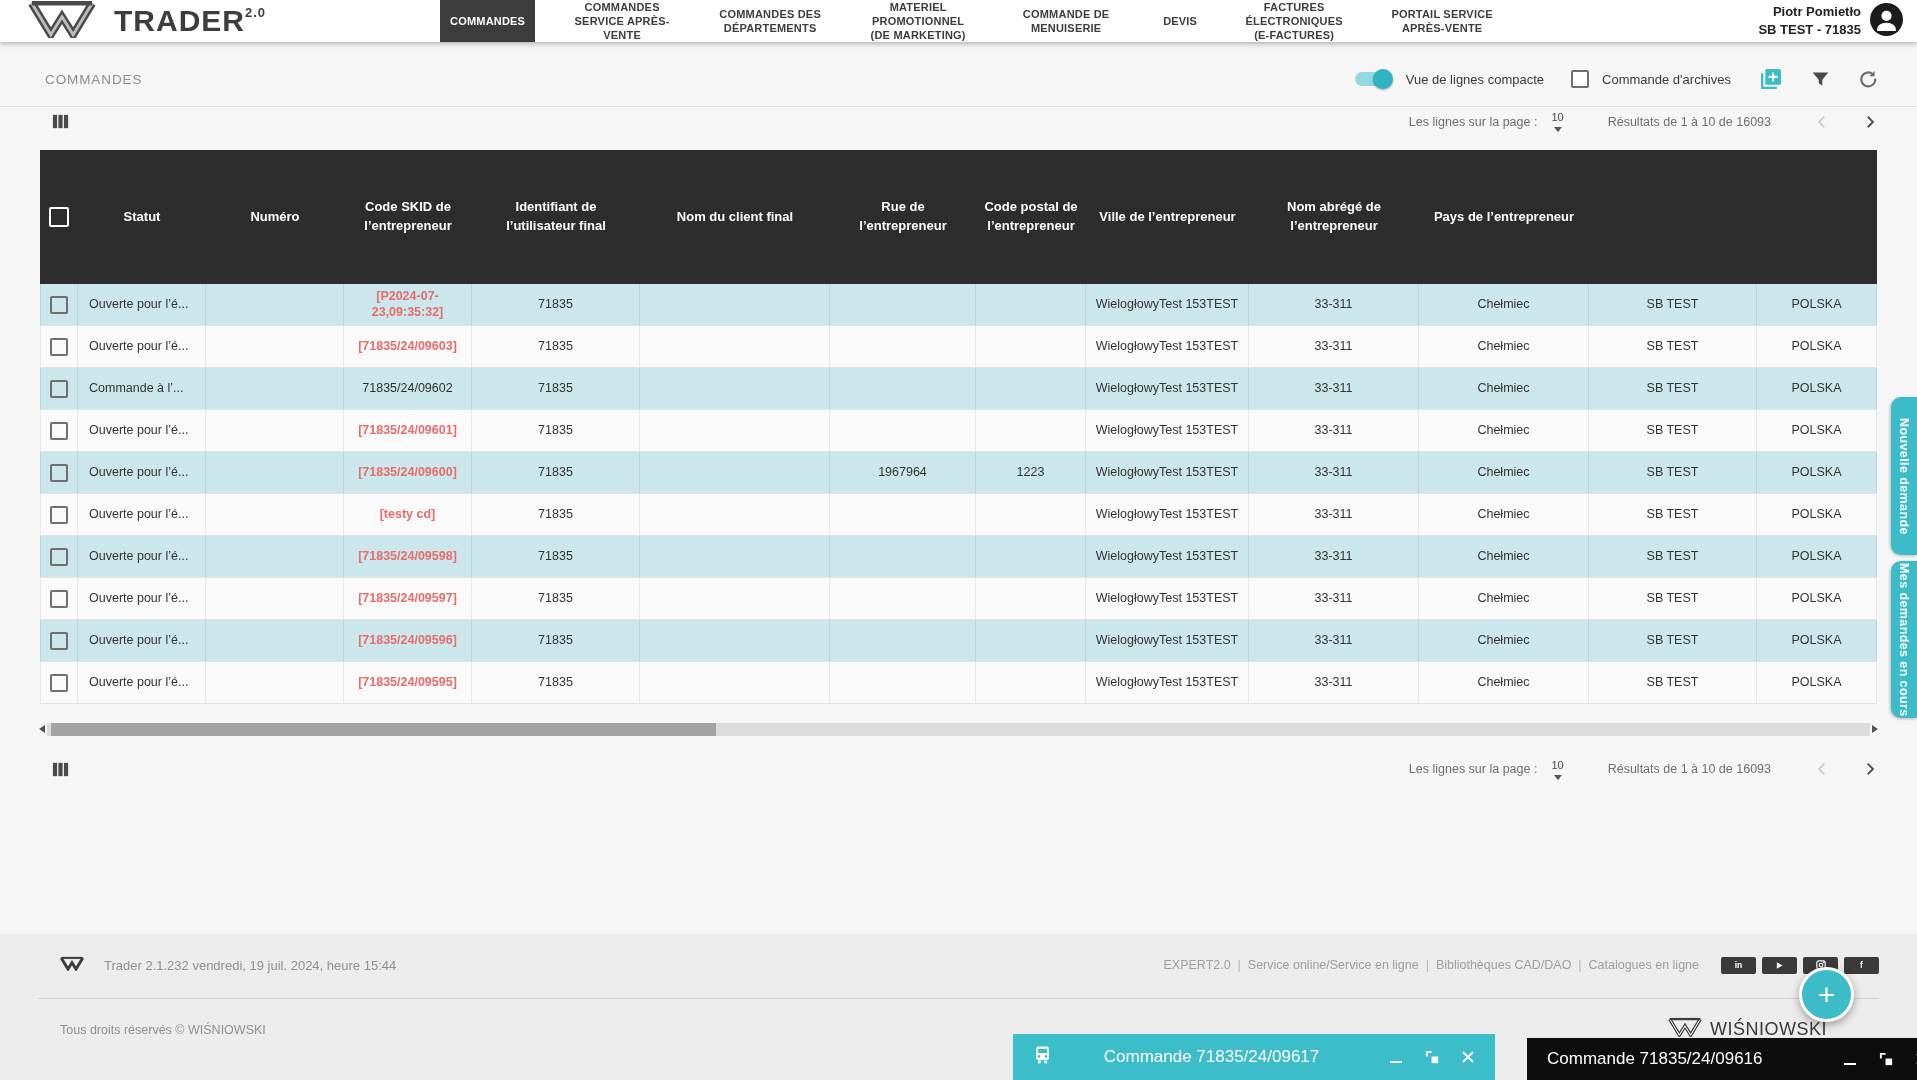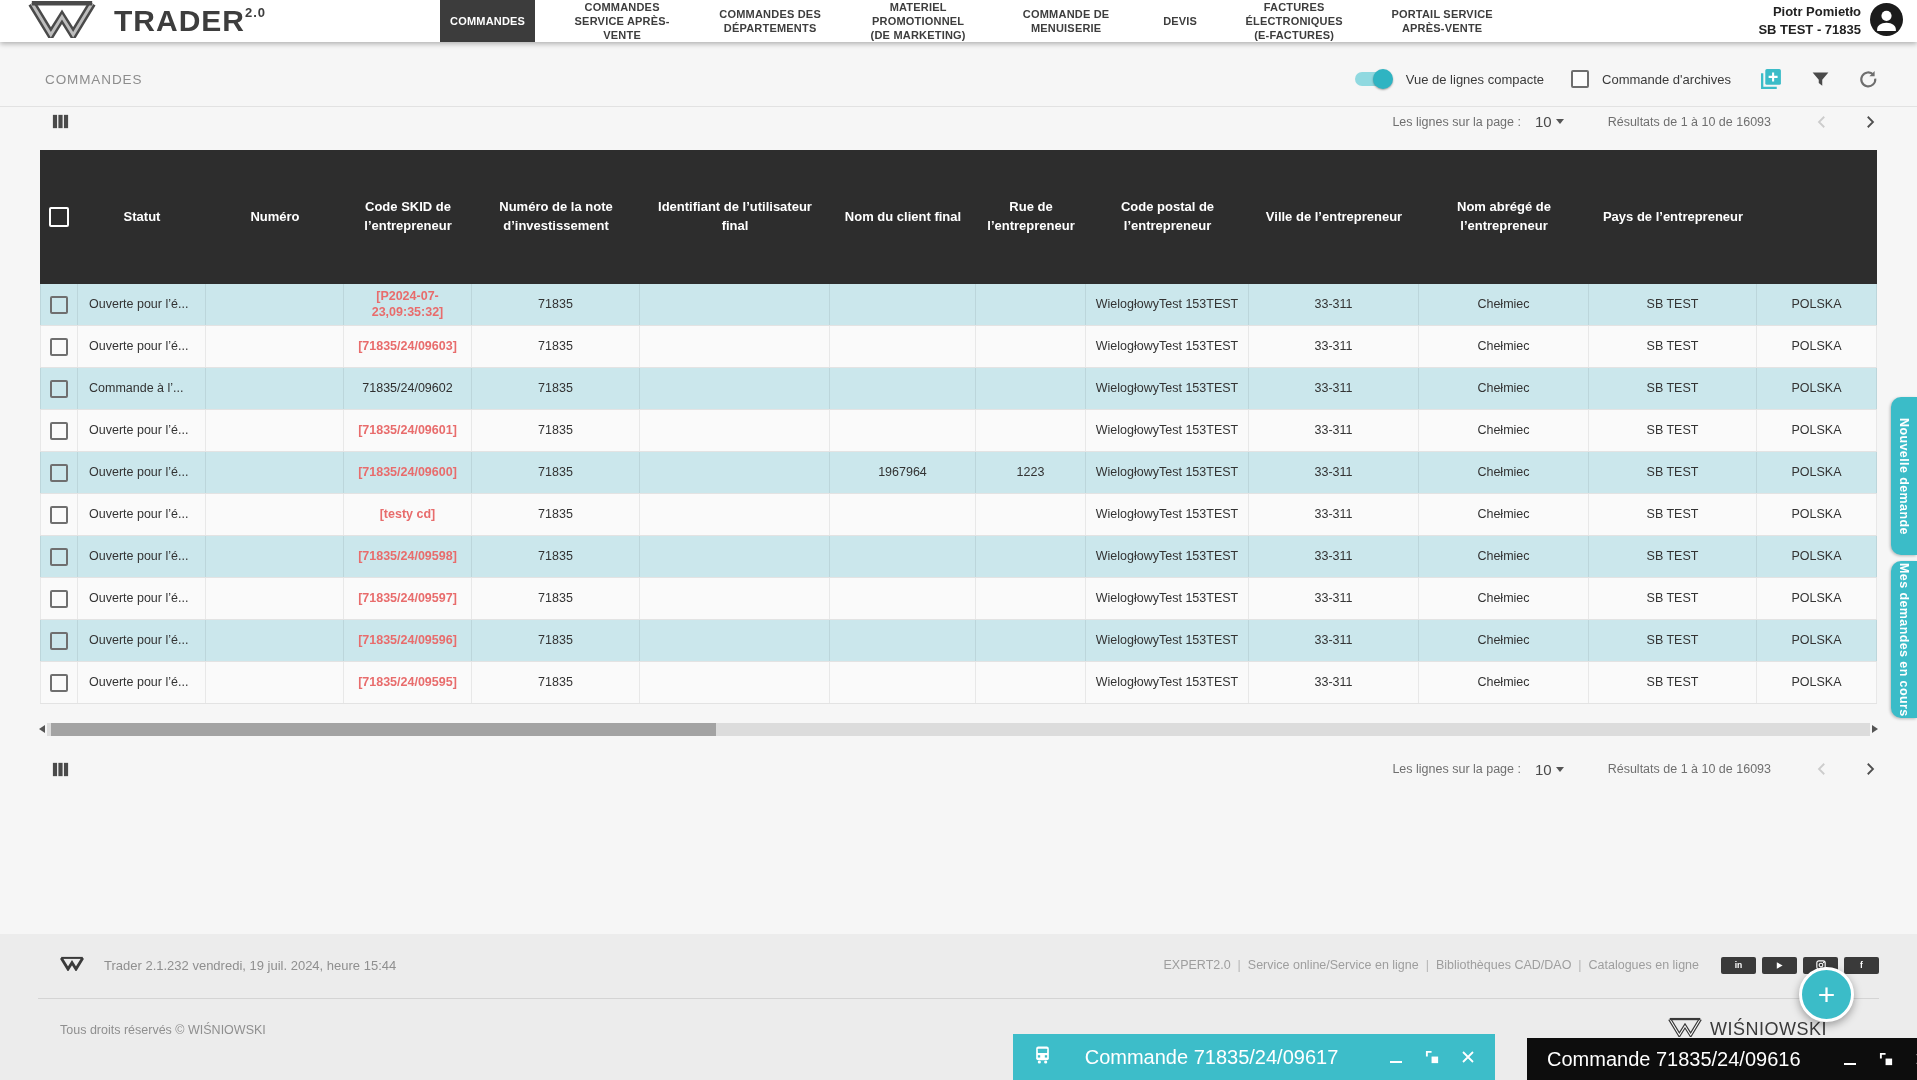--- a/index.html
+++ b/index.html
@@ -38,21 +38,21 @@
   .icon-btn { display:flex; align-items:center; justify-content:center; cursor:pointer; }
   .gap-l { margin-left:14px; }
   
   .controls {
     display:flex; align-items:center; margin-top:10px; height:30px;
     padding:0 38px 0 51px; border-top:1px solid #e2e2e2; flex:none;
   }
   .controls.no-line { border-top:none; }
   .pag-group { margin-left:auto; display:flex; align-items:center; }
   .pag-label { font-size:12.5px; color:#6f6f6f; }
-  .pp-select { display:flex; align-items:center; gap:4px; margin-left:14px; cursor:pointer; font-size:15px; color:#4a4a4a; }
+  .pp-select { display:flex; align-items:center; gap:4px; margin-left:14px; cursor:pointer; font-size:11px; color:#4a4a4a;flex-direction:column; }
   .caret-down { width:0; height:0; border-left:4px solid transparent; border-right:4px solid transparent; border-top:5px solid #555; }
   .results { font-size:12.5px; color:#6f6f6f; margin-left:44px; }
   .pag-arrows { display:flex; align-items:center; gap:30px; margin-left:42px; }
   
   .table-zone { margin:14px 40px 0 40px; flex:none; }
   .tgrid { display:grid; grid-template-columns:38px 128px 138px 128px 168px 190px 146px 110px 163px 170px 170px 168px minmax(0,1fr); }
   .thead { background:#2d2d2d; color:#fff; min-height:134px; }
   .th { display:flex; align-items:center; justify-content:center; text-align:center; font-size:13px; font-weight:700; line-height:1.45; padding:10px 8px; cursor:pointer; }
   .th-check { display:flex; align-items:center; justify-content:center; }
   .cb-head { width:20px; height:20px; border:2px solid #fff; border-radius:2px; cursor:pointer; }
@@ -100,21 +100,21 @@
     display:flex; align-items:center; justify-content:center;
     font-size:12.5px; font-weight:700; letter-spacing:.4px; cursor:pointer; z-index:35;
     box-shadow:-1px 1px 3px rgba(0,0,0,.25);
   }
   #side-tab-0 { top:397px; height:158px; }
   #side-tab-1 { top:561px; height:157px; }
   
   .win { position:fixed; bottom:0; display:flex; align-items:center; color:#fff; z-index:50; }
   .win-teal { left:1013px; width:482px; height:46px; background:#3dbdc9; padding:0 16px 0 20px; }
   .win-dark { left:1495px; width:422px; height:42px; background:#0d0d0d; padding:0 16px 0 20px;margin-left:32px; }
-  .win-title { font-size:20px; white-space:nowrap; overflow:hidden; }
+  .win-title { font-size:17px; white-space:nowrap; overflow:hidden; }
   .win-teal .win-title { flex:1; text-align:center; }
   .win-dark .win-title { flex:1; text-align:left; }
   .win-ctl { display:flex; align-items:center; justify-content:center; width:22px; height:22px; margin-left:14px; cursor:pointer; flex:none; }
   .min-bar { width:12px; height:2px; background:#fff; margin-top:10px; }
 </style>
 </head>
 <body>
 
 <header class="topnav">
   <div class="logo-area">
@@ -251,23 +251,20 @@
 
 
       <div class="th row-odd">
         <span>Numéro</span>
       </div>
 
       <div class="th row-even">
         <span>Code SKID de l’entrepreneur</span>
       </div>
 
-      <div class="th row-odd">
-        <span>Numéro de la note d’investissement</span>
-      </div>
 
       <div class="th row-even">
         <span>Identifiant de l’utilisateur final</span>
       </div>
 
       <div class="th row-odd">
         <span>Nom du client final</span>
       </div>
 
       <div class="th row-even">

